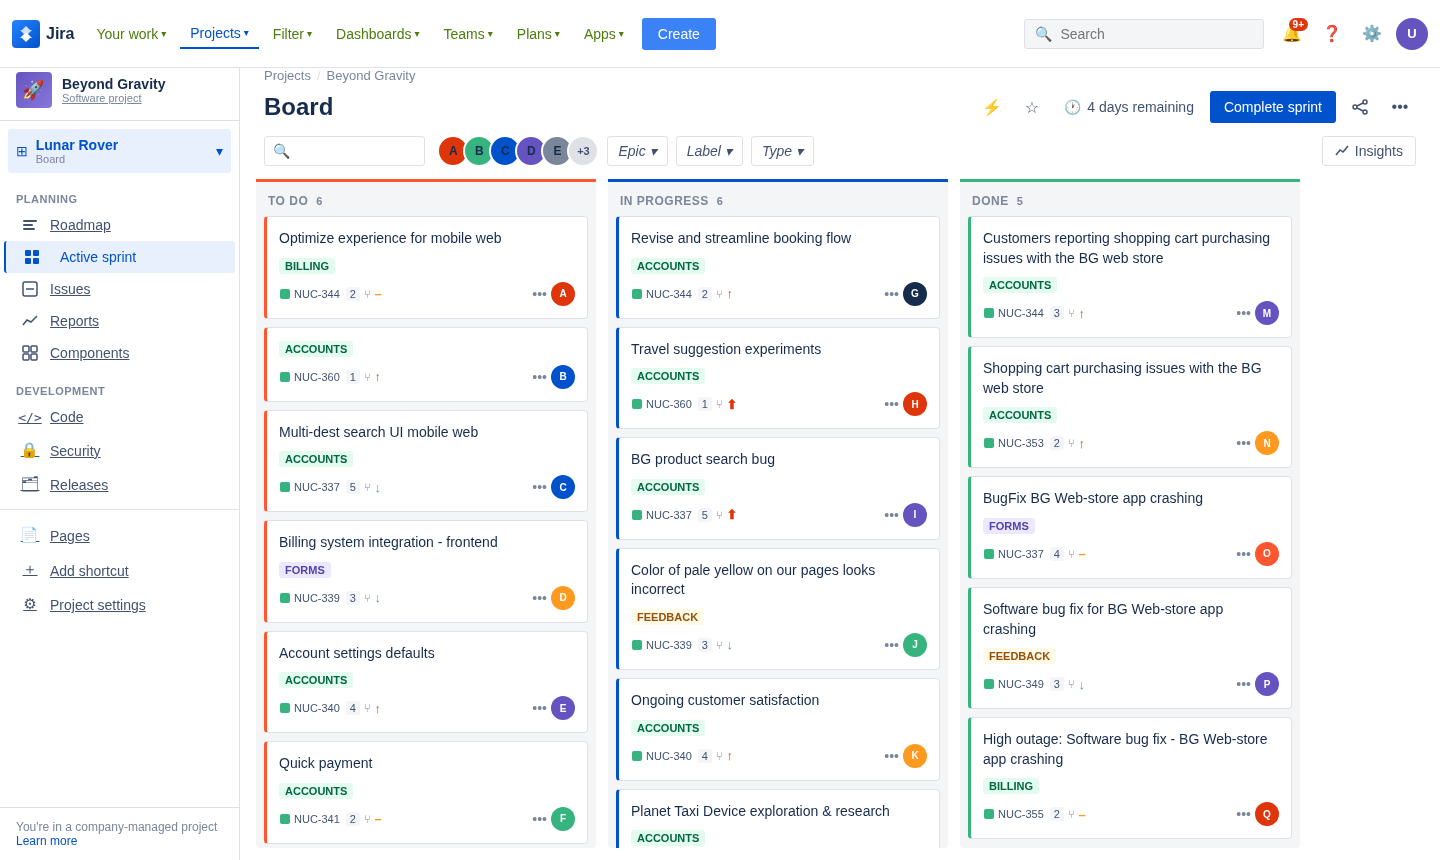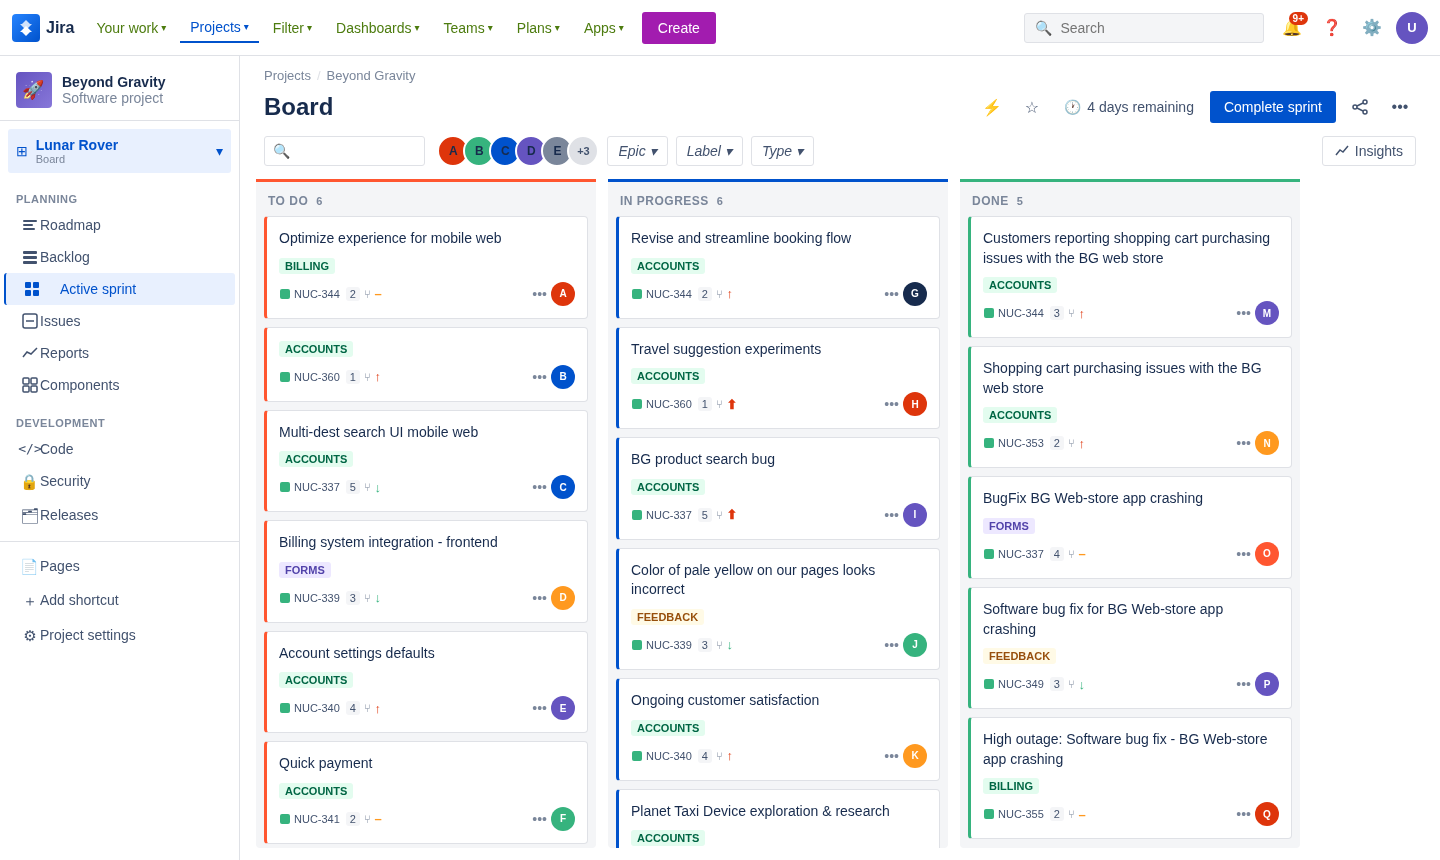--- a/index.html
+++ b/index.html
@@ -1,46 +1,46 @@
 <!DOCTYPE html>
 <html><head>
   <meta charset="utf-8">
   <style>
     * { box-sizing: border-box; margin: 0; padding: 0; }
     body { font-family: -apple-system, BlinkMacSystemFont, 'Segoe UI', sans-serif; font-size: 14px; color: #172b4d; background: #f4f5f7; overflow: hidden; }
 
     
-    .top-nav { display: flex; align-items: center; height: 56px; background: #fff; border-bottom: 1px solid #dfe1e6; padding: 0 12px; gap: 4px; position: fixed; top: 0; left: 0; right: 0; z-index: 100; }
+    .top-nav { display: flex; align-items: center; height: 68px; background: #fff; border-bottom: 1px solid #dfe1e6; padding: 0 12px; gap: 4px; position: fixed; top: 0; left: 0; right: 0; z-index: 100; }
     .top-nav-logo { display: flex; align-items: center; gap: 6px; margin-right: 8px; }
     .jira-logo-icon { width: 28px; height: 28px; background: linear-gradient(135deg, #2684ff, #0052cc); border-radius: 4px; display: flex; align-items: center; justify-content: center; color: #fff; font-size: 14px; font-weight: bold; }
     .jira-logo-text { color: #172b4d; font-size: 16px; font-weight: 600; }
     .nav-item { padding: 6px 10px; border-radius: 3px; cursor: pointer; color: #4d7c0f; font-size: 14px; display: flex; align-items: center; gap: 3px; white-space: nowrap; }
     .nav-item.active { color: #0052cc; }
     .nav-chevron { font-size: 10px; }
-    .create-btn { background: #a21caf; color: #fff; border: none; border-radius: 3px; padding: 8px 16px; font-size: 14px; font-weight: 500; cursor: pointer; margin-left: 4px; }
+    .create-btn { background: #3b82f6; color: #fff; border: none; border-radius: 3px; padding: 8px 16px; font-size: 14px; font-weight: 500; cursor: pointer; margin-left: 4px; }
     .nav-spacer { flex: 1; }
     .search-box { display: flex; align-items: center; border: 1px solid #dfe1e6; border-radius: 3px; padding: 6px 10px; gap: 8px; min-width: 240px; background: #f4f5f7; }
     .search-box input { border: none; background: transparent; outline: none; font-size: 14px; color: #42526e; width: 180px; }
     .search-icon-svg { color: #7a869a; font-size: 14px; }
     .nav-icons { display: flex; align-items: center; gap: 8px; margin-left: 8px; }
     .nav-icon-btn { width: 32px; height: 32px; border-radius: 50%; display: flex; align-items: center; justify-content: center; cursor: pointer; color: #42526e; font-size: 16px; position: relative; }
     .badge { position: absolute; top: 0; right: 0; background: #de350b; color: #fff; border-radius: 10px; font-size: 10px; padding: 1px 4px; font-weight: bold; }
     .avatar-nav { width: 32px; height: 32px; border-radius: 50%; background: #6554c0; display: flex; align-items: center; justify-content: center; color: #fff; font-size: 13px; font-weight: 600; cursor: pointer; }
 
     
     .app-body { display: flex; margin-top: 56px; height: calc(100vh - 56px); }
 
     
     .sidebar { width: 240px; background: #fff; border-right: 1px solid #dfe1e6; display: flex; flex-direction: column; flex-shrink: 0; overflow-y: auto; height: 100%; }
     .sidebar-project { display: flex; align-items: center; gap: 10px; padding: 16px 16px 12px; border-bottom: 1px solid #dfe1e6; }
     .sidebar-project-icon { width: 36px; height: 36px; border-radius: 4px; background: linear-gradient(135deg, #6554c0, #8777d9); display: flex; align-items: center; justify-content: center; font-size: 18px; }
     .sidebar-project-name { font-size: 14px; font-weight: 600; color: #172b4d; }
-    .sidebar-project-type { font-size: 14px; color: #7a869a; }
+    .sidebar-project-type { font-size: 11px; color: #7a869a; text-decoration: underline; }
     .sidebar-section-label { font-size: 11px; font-weight: 700; color: #7a869a; padding: 16px 16px 4px; text-transform: uppercase; letter-spacing: 0.5px; }
-    .sidebar-item { display: flex; align-items: flex-start; padding: 8px 16px; cursor: pointer; color: #42526e; font-size: 14px; border-radius: 3px; margin: 0 4px; }
+    .sidebar-item { display: flex; align-items: flex-end; gap: 10px; padding: 8px 16px; cursor: pointer; color: #42526e; font-size: 14px; border-radius: 3px; margin: 0 4px; text-decoration: underline; }
     .sidebar-item-icon { width: 20px; display: flex; align-items: center; justify-content: center; font-size: 15px; }
     .sidebar-item-label { flex: 1; }
     .sidebar-active-sprint-item { display: flex; align-items: center; gap: 18px; padding: 8px 16px; cursor: pointer; color: #0052cc; font-size: 14px; background: #e8f0fe; border-radius: 3px; margin: 0 4px; font-weight: 500; border-left: 2px solid #0052cc; }
     .sidebar-footer { margin-top: auto; padding: 12px 16px; font-size: 12px; color: #7a869a; border-top: 1px solid #dfe1e6; }
     .sidebar-footer a { color: #0052cc; text-decoration: none; }
 
     
     .main-content { flex: 1; display: flex; flex-direction: column; overflow: hidden; background: #fff; }
     .breadcrumb { padding: 12px 24px 4px; font-size: 13px; color: #7a869a; display: flex; align-items: center; gap: 6px; }
     .breadcrumb a { color: #7a869a; text-decoration: none; }
@@ -173,30 +173,20 @@
     <div class="sidebar-item">
       <span class="sidebar-item-icon">
         <svg width="16" height="16" viewBox="0 0 16 16" fill="currentColor">
             <rect x="1" y="3" width="14" height="2" rx="1"></rect>
             <rect x="1" y="7" width="10" height="2" rx="1"></rect>
             <rect x="1" y="11" width="12" height="2" rx="1"></rect>
           </svg>
       </span>
       <span class="sidebar-item-label">Roadmap</span>
     </div>
-    <div class="sidebar-item">
-      <span class="sidebar-item-icon">
-        <svg width="16" height="16" viewBox="0 0 16 16" fill="currentColor">
-            <rect x="1" y="2" width="14" height="3" rx="1"></rect>
-            <rect x="1" y="7" width="14" height="3" rx="1"></rect>
-            <rect x="1" y="12" width="14" height="3" rx="1"></rect>
-          </svg>
-      </span>
-      <span class="sidebar-item-label">Backlog</span>
-    </div>
     <div class="sidebar-active-sprint-item">
       <span class="sidebar-item-icon">
         <svg width="16" height="16" viewBox="0 0 16 16" fill="currentColor">
             <rect x="1" y="1" width="6" height="6" rx="1"></rect>
             <rect x="9" y="1" width="6" height="6" rx="1"></rect>
             <rect x="1" y="9" width="6" height="6" rx="1"></rect>
             <rect x="9" y="9" width="6" height="6" rx="1"></rect>
           </svg>
       </span>
       <span class="sidebar-item-label">Active sprint</span>
@@ -253,20 +243,24 @@
     </div>
     <div class="sidebar-item">
       <span class="sidebar-item-icon">＋</span>
       <span class="sidebar-item-label">Add shortcut</span>
     </div>
     <div class="sidebar-item">
       <span class="sidebar-item-icon">⚙</span>
       <span class="sidebar-item-label">Project settings</span>
     </div>
 
+    <div class="sidebar-footer">
+      <span>You're in a company-managed project</span><br>
+      <a href="#">Learn more</a>
+    </div>
   </aside>
 
   <main class="main-content">
 
     <div class="breadcrumb">
       <a href="#">Projects</a>
       <span class="breadcrumb-sep">/</span>
       <a href="#">Beyond Gravity</a>
     </div>
 

